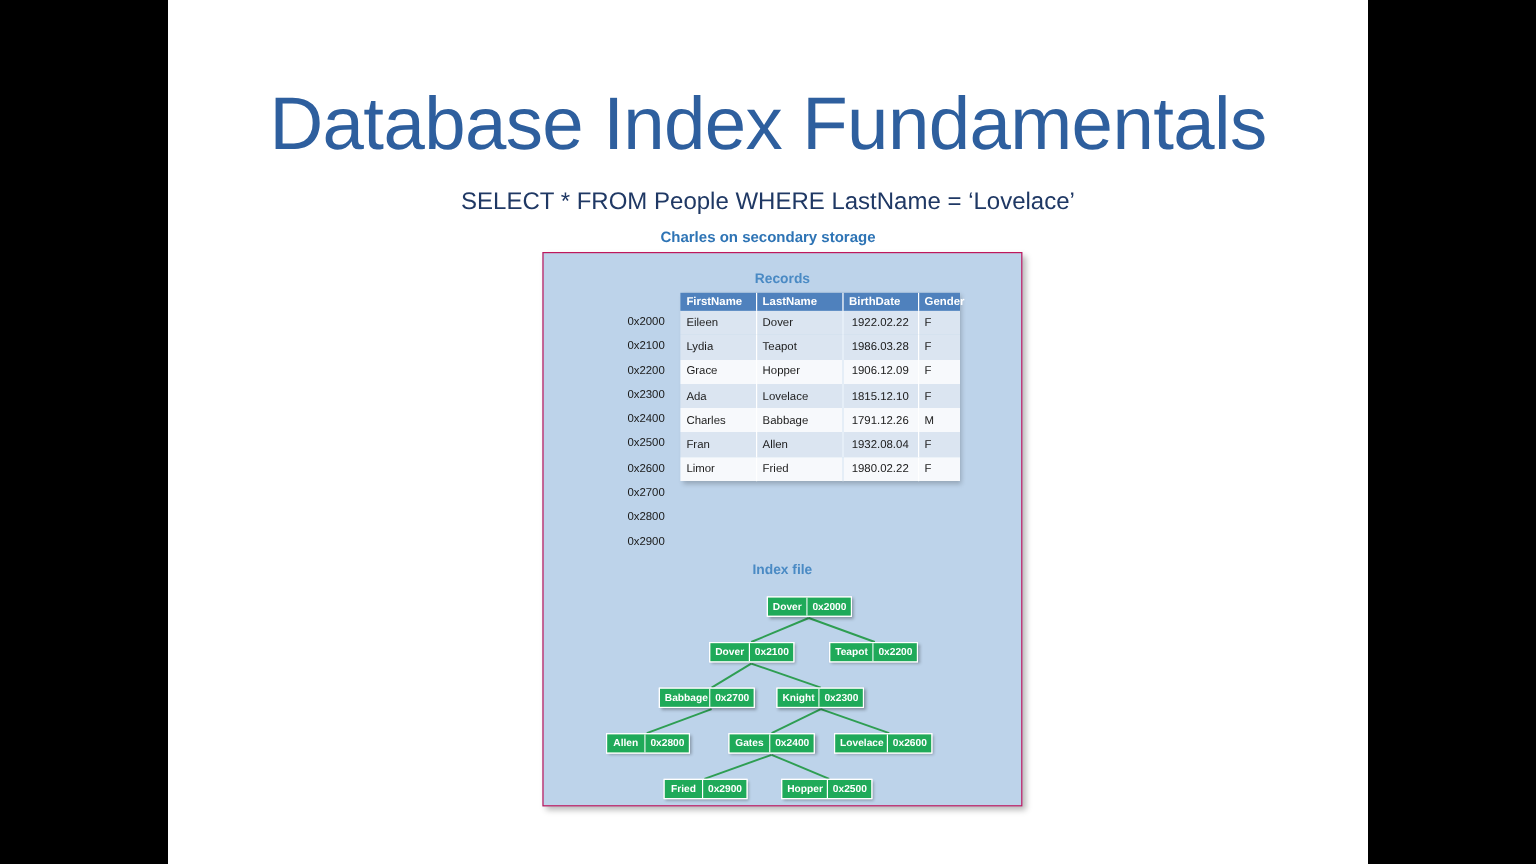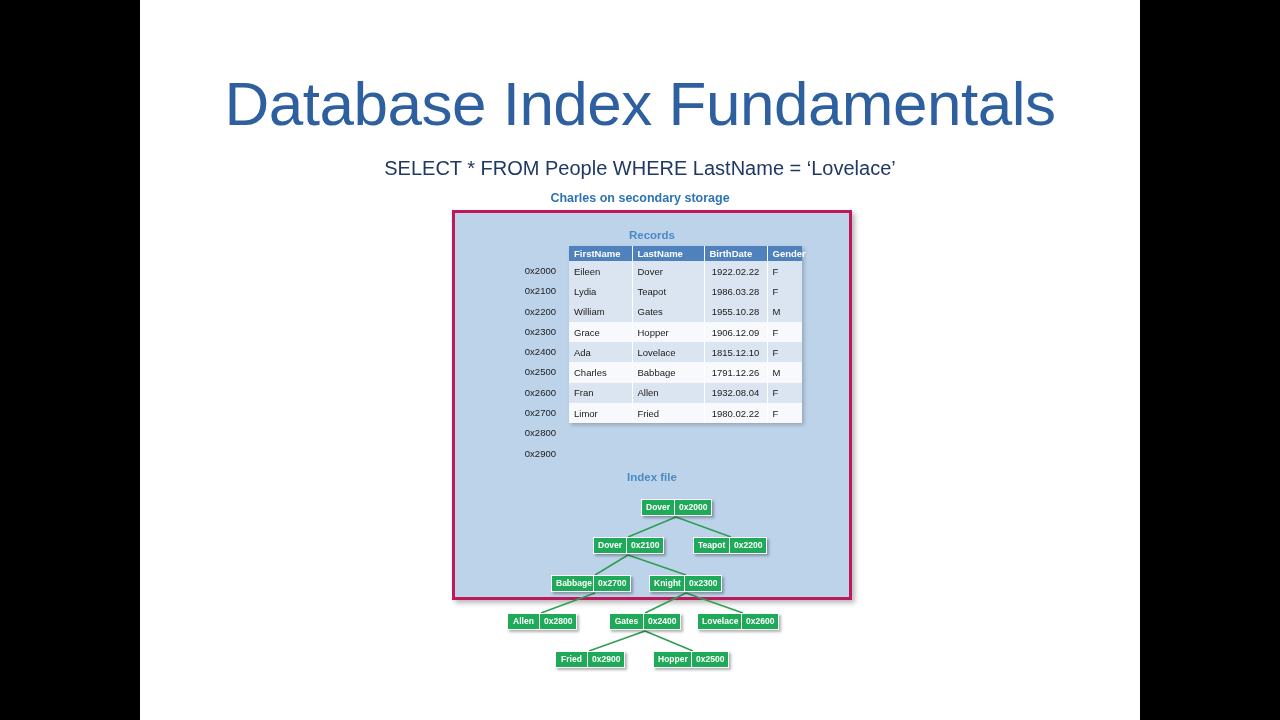--- a/index.html
+++ b/index.html
@@ -75,23 +75,23 @@
     font-weight: bold;
     white-space: nowrap;
   }
 
   
   #panel {
     position: absolute;
     left: 312px;
     top: 210px;
     width: 400px;
-    height: 390px;
+    height: 462px;
     background: #bdd3ea;
-    border: 3px solid #be185d;
+    border: 1px solid #be185d;
     box-shadow: 3px 3px 5px rgba(0,0,0,0.28);
     box-sizing: border-box;
   }
   .panel-label {
     position: absolute;
     width: 100%;
     text-align: center;
     font-size: 11.5px;
     color: #4a8ac4;
     font-weight: bold;
@@ -249,26 +249,20 @@
                 <td class="col-last">Dover</td>
                 <td class="col-birth">1922.02.22</td>
                 <td class="col-gender">F</td>
               </tr>
               <tr class="odd">
                 <td class="col-first">Lydia</td>
                 <td class="col-last">Teapot</td>
                 <td class="col-birth">1986.03.28</td>
                 <td class="col-gender">F</td>
               </tr>
-              <tr class="odd">
-                <td class="col-first">William</td>
-                <td class="col-last">Gates</td>
-                <td class="col-birth">1955.10.28</td>
-                <td class="col-gender">M</td>
-              </tr>
               <tr class="even">
                 <td class="col-first">Grace</td>
                 <td class="col-last">Hopper</td>
                 <td class="col-birth">1906.12.09</td>
                 <td class="col-gender">F</td>
               </tr>
               <tr class="odd">
                 <td class="col-first">Ada</td>
                 <td class="col-last">Lovelace</td>
                 <td class="col-birth">1815.12.10</td>

